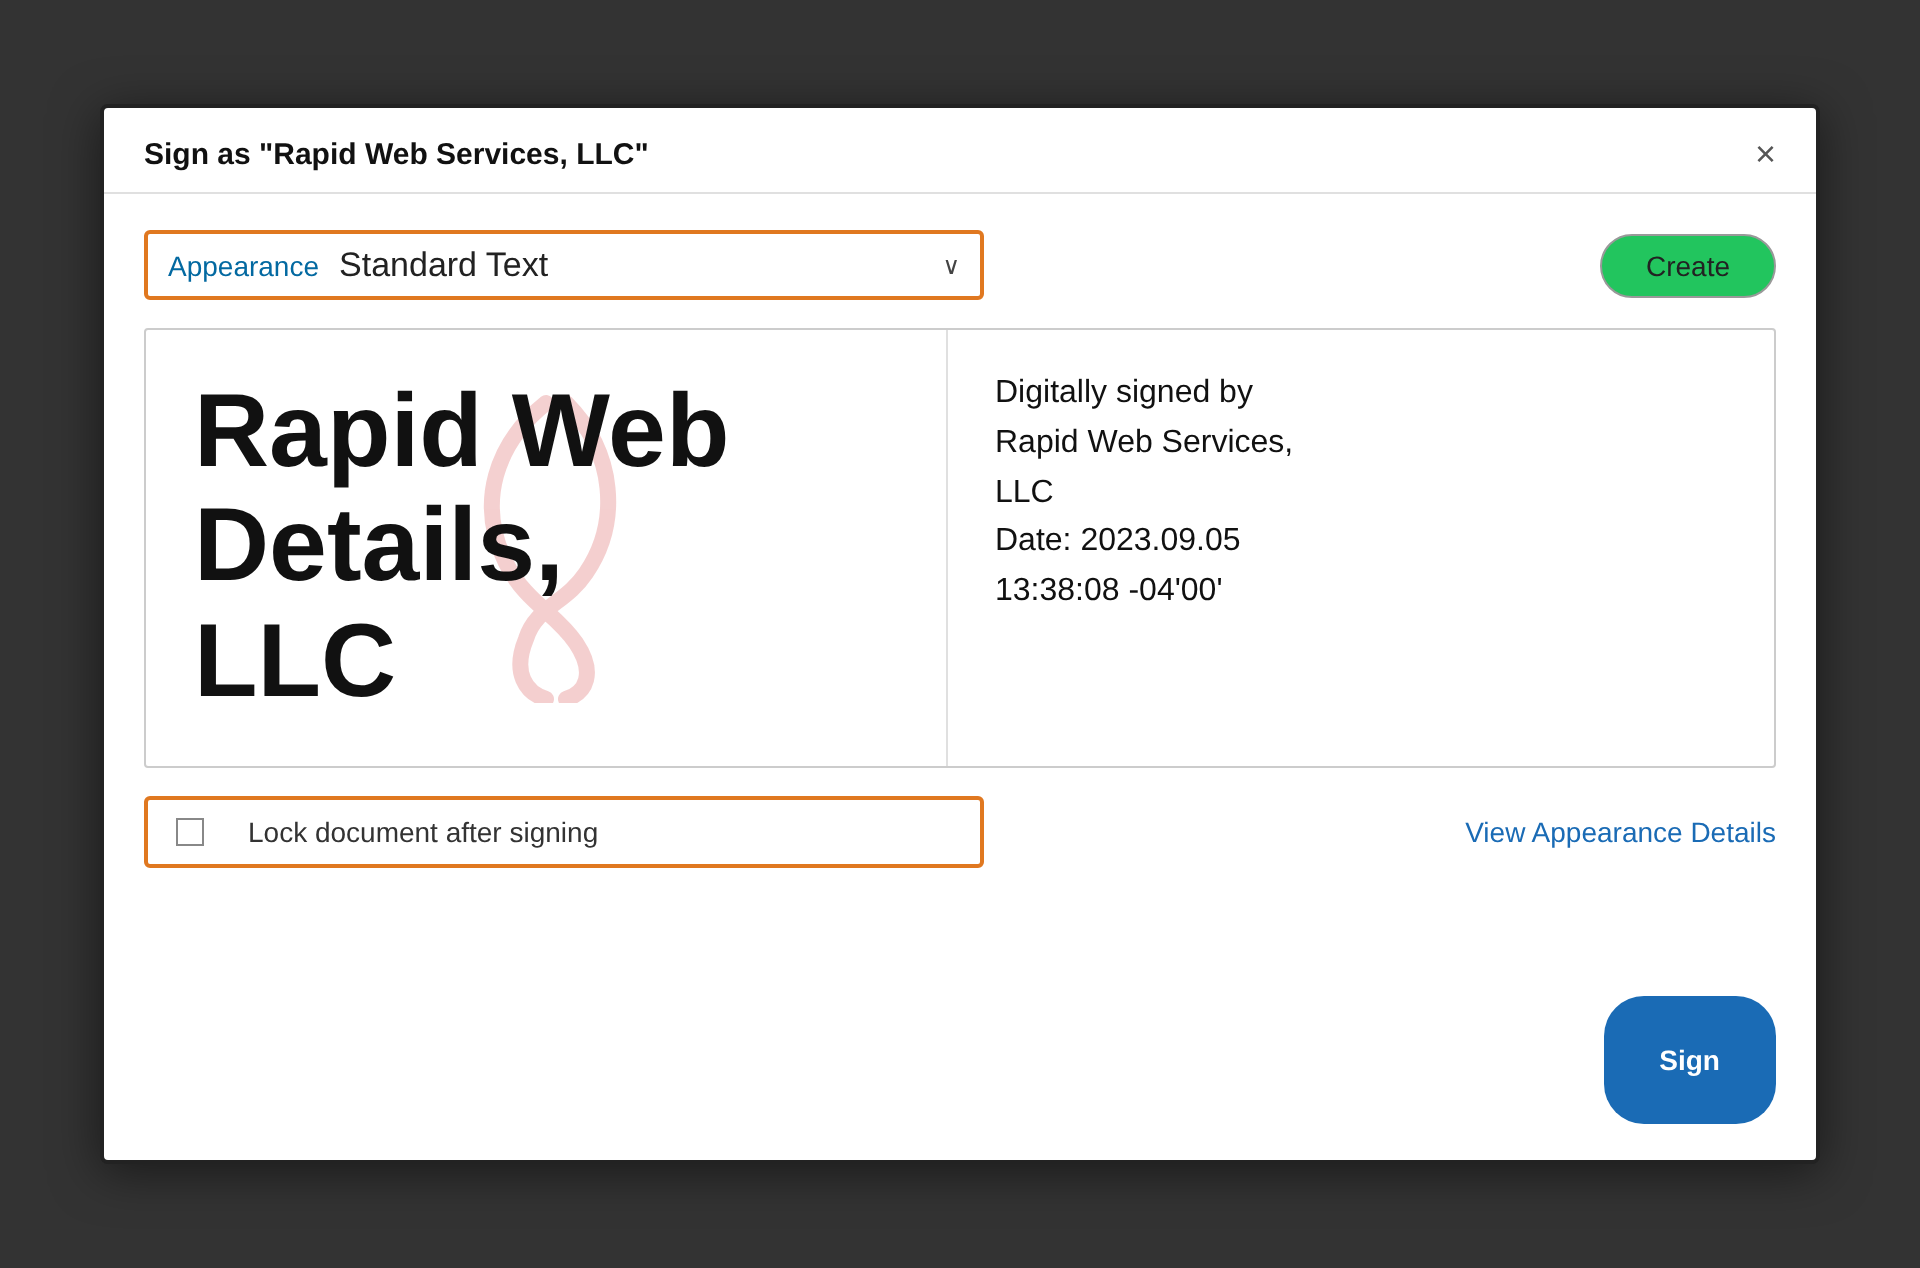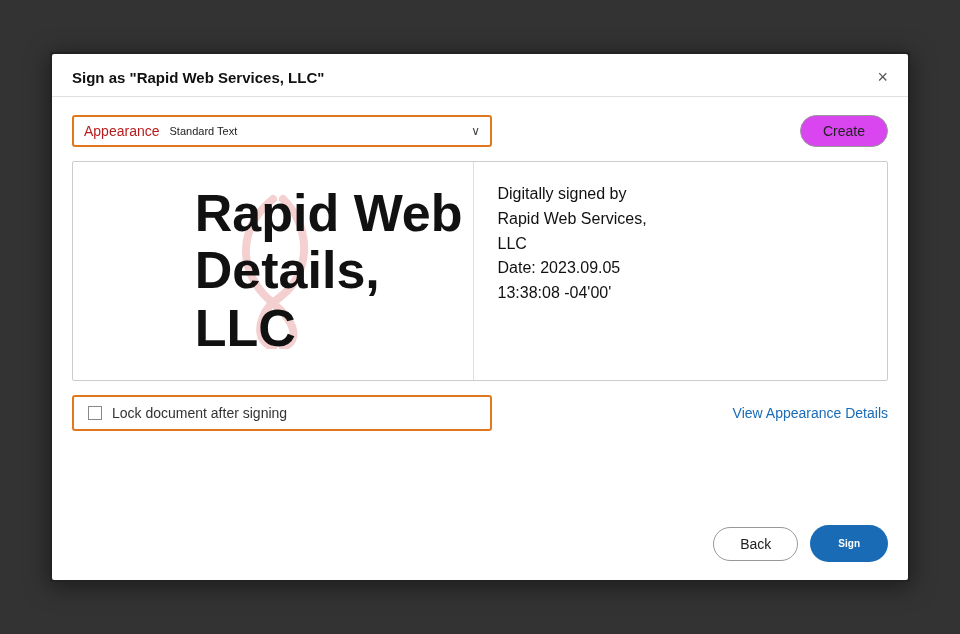--- a/index.html
+++ b/index.html
@@ -72,68 +72,68 @@
       border-radius: 3px;
       display: flex;
       align-items: center;
       padding: 6px 10px;
       gap: 10px;
       min-width: 420px;
     }
 
     .appearance-label {
       font-size: 14px;
-      color: #b91c1c;
+      color: #0369a1;
       white-space: nowrap;
     }
 
     .appearance-select {
       border: none;
       outline: none;
-      font-size: 11px;
+      font-size: 17px;
       color: #222;
       background: transparent;
       flex: 1;
       cursor: pointer;
       appearance: none;
       -webkit-appearance: none;
     }
 
     .select-arrow {
       font-size: 12px;
       color: #444;
       pointer-events: none;
     }
 
     .create-btn {
       border: 1.5px solid #999;
       border-radius: 20px;
       padding: 7px 22px;
       font-size: 14px;
       color: #222;
-      background: #d946ef;
+      background: #22c55e;
       cursor: pointer;
     }
 
     
     .sig-preview {
       border: 1px solid #ccc;
       border-radius: 2px;
       display: flex;
       align-items: stretch;
       min-height: 220px;
       overflow: hidden;
       background: #fff;
     }
 
     .sig-left {
       flex: 1;
       display: flex;
       align-items: center;
-      justify-content: flex-end;
+      justify-content: flex-start;
       padding: 20px 10px 20px 24px;
       position: relative;
     }
 
     .sig-name-text {
       font-size: 52px;
       font-weight: bold;
       color: #111;
       line-height: 1.1;
       z-index: 2;
@@ -174,21 +174,21 @@
       align-items: center;
       justify-content: space-between;
     }
 
     .lock-checkbox-wrapper {
       border: 2.5px solid #e07820;
       border-radius: 3px;
       display: flex;
       align-items: center;
       padding: 8px 14px;
-      gap: 10px;
+      gap: 22px;
       min-width: 420px;
     }
 
     .lock-checkbox {
       width: 14px;
       height: 14px;
       border: 1.5px solid #888;
       background: #fff;
       display: inline-block;
       flex-shrink: 0;
@@ -222,22 +222,22 @@
       padding: 8px 26px;
       font-size: 14px;
       color: #222;
       background: #fff;
       cursor: pointer;
     }
 
     .sign-btn {
       border: none;
       border-radius: 20px;
-      padding: 13px 28px;
-      font-size: 10px;
+      padding: 24px 28px;
+      font-size: 14px;
       color: #fff;
       background: #1a6bb5;
       cursor: pointer;
       font-weight: bold;
     }
   </style>
 </head>
 <body>
 
 <div class="dialog-wrapper">
@@ -290,17 +290,16 @@
       <div class="lock-checkbox-wrapper">
         <div class="lock-checkbox"></div>
         <span class="lock-label">Lock document after signing</span>
       </div>
       <a class="view-cert-link" href="#">View Appearance Details</a>
     </div>
 
   </div>
 
   <div class="footer-row">
-    <button class="back-btn">Back</button>
     <button class="sign-btn">Sign</button>
   </div>
 
 </div>
 
 </body></html>

